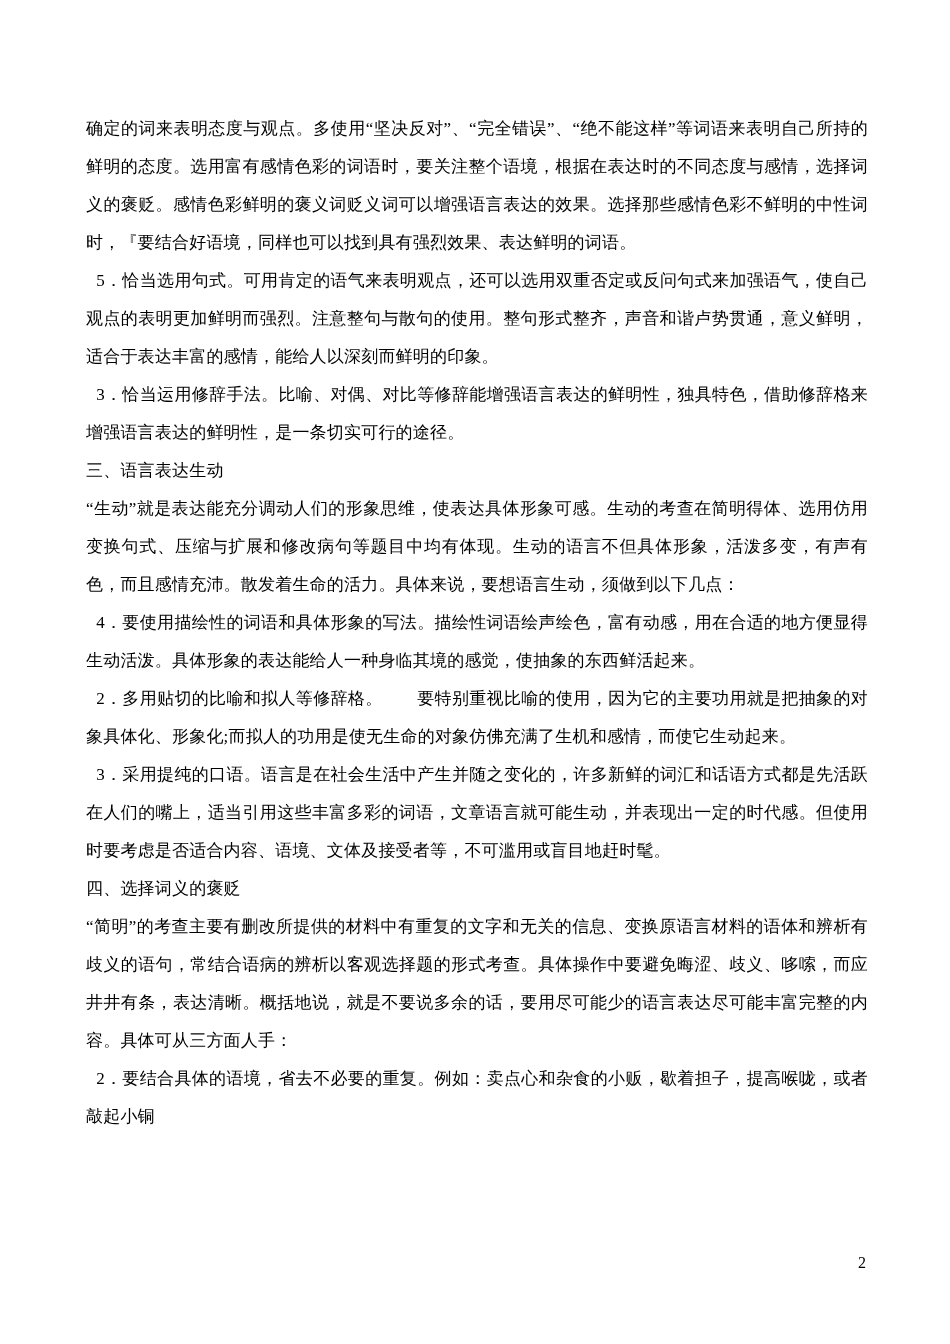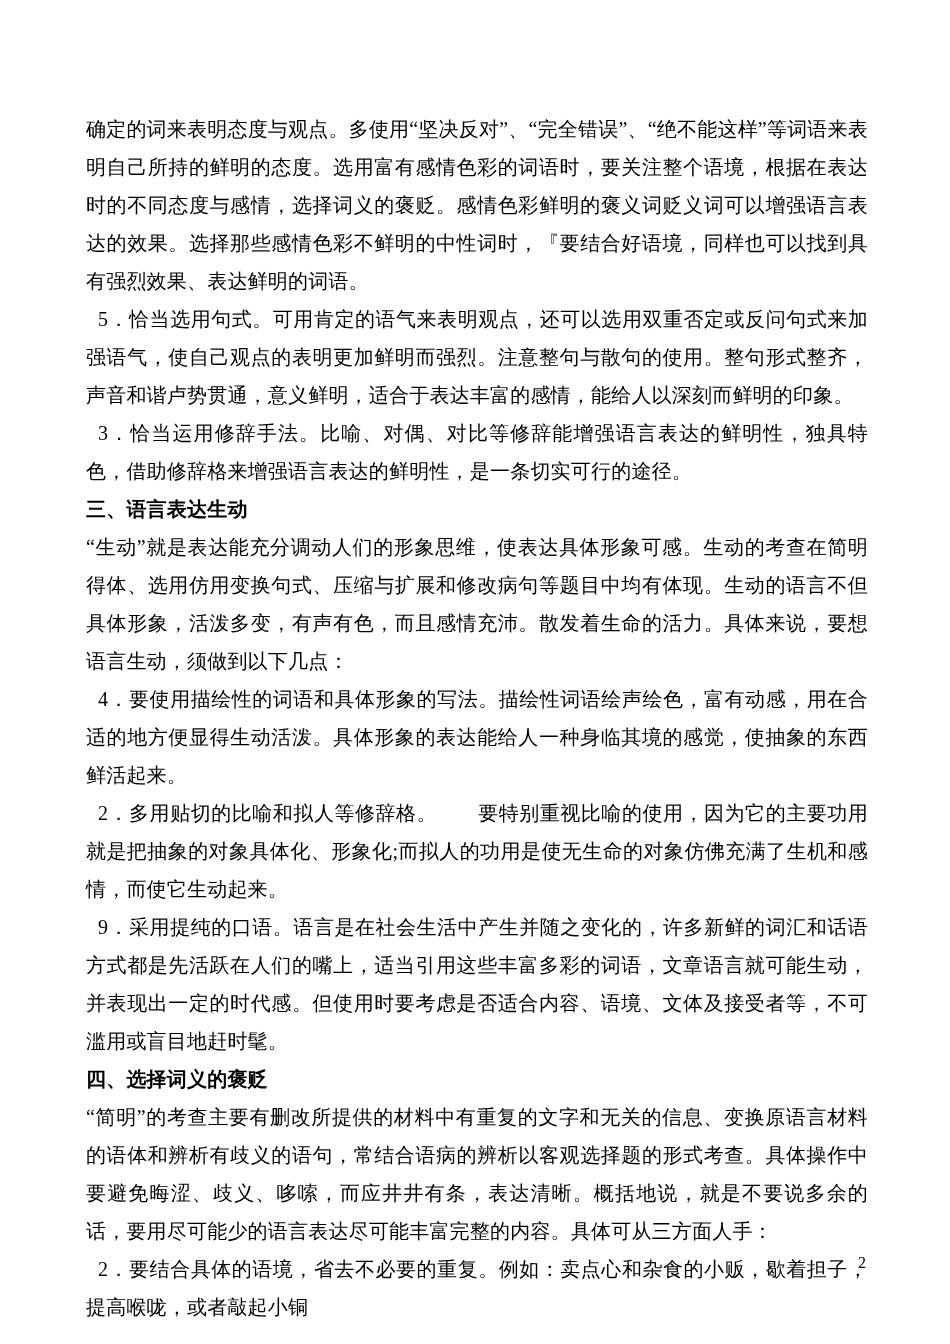--- a/index.html
+++ b/index.html
@@ -17,29 +17,29 @@
     color: #000000;
   }
   .content {
     position: absolute;
     left: 86px;
     top: 110px;
     width: 782px;
   }
   .content p {
     margin: 0;
-    font-size: 20px;
+    font-size: 17px;
     line-height: 38px;
     text-align: justify;
     text-justify: inter-ideograph;
     word-break: break-all;
     letter-spacing: 0.2px;
   }
   .heading {
-    font-weight: bold;
+    font-weight: normal;
   }
   .indent {
     text-indent: 0.6em;
   }
   .page-number {
     position: absolute;
     right: 84px;
     bottom: 72px;
     font-size: 16px;
     font-family: "Liberation Serif", "DejaVu Serif", serif;
@@ -51,19 +51,19 @@
 
 <div class="page">
   <div class="content">
     <p>确定的词来表明态度与观点。多使用“坚决反对”、“完全错误”、“绝不能这样”等词语来表明自己所持的鲜明的态度。选用富有感情色彩的词语时，要关注整个语境，根据在表达时的不同态度与感情，选择词义的褒贬。感情色彩鲜明的褒义词贬义词可以增强语言表达的效果。选择那些感情色彩不鲜明的中性词时，『要结合好语境，同样也可以找到具有强烈效果、表达鲜明的词语。</p>
     <p class="indent">5．恰当选用句式。可用肯定的语气来表明观点，还可以选用双重否定或反问句式来加强语气，使自己观点的表明更加鲜明而强烈。注意整句与散句的使用。整句形式整齐，声音和谐卢势贯通，意义鲜明，适合于表达丰富的感情，能给人以深刻而鲜明的印象。</p>
     <p class="indent">3．恰当运用修辞手法。比喻、对偶、对比等修辞能增强语言表达的鲜明性，独具特色，借助修辞格来增强语言表达的鲜明性，是一条切实可行的途径。</p>
     <p class="heading">三、语言表达生动</p>
     <p>“生动”就是表达能充分调动人们的形象思维，使表达具体形象可感。生动的考查在简明得体、选用仿用变换句式、压缩与扩展和修改病句等题目中均有体现。生动的语言不但具体形象，活泼多变，有声有色，而且感情充沛。散发着生命的活力。具体来说，要想语言生动，须做到以下几点：</p>
     <p class="indent">4．要使用描绘性的词语和具体形象的写法。描绘性词语绘声绘色，富有动感，用在合适的地方便显得生动活泼。具体形象的表达能给人一种身临其境的感觉，使抽象的东西鲜活起来。</p>
     <p class="indent">2．多用贴切的比喻和拟人等修辞格。　　要特别重视比喻的使用，因为它的主要功用就是把抽象的对象具体化、形象化;而拟人的功用是使无生命的对象仿佛充满了生机和感情，而使它生动起来。</p>
-    <p class="indent">9．采用提纯的口语。语言是在社会生活中产生并随之变化的，许多新鲜的词汇和话语方式都是先活跃在人们的嘴上，适当引用这些丰富多彩的词语，文章语言就可能生动，并表现出一定的时代感。但使用时要考虑是否适合内容、语境、文体及接受者等，不可滥用或盲目地赶时髦。</p>
+    <p class="indent">3．采用提纯的口语。语言是在社会生活中产生并随之变化的，许多新鲜的词汇和话语方式都是先活跃在人们的嘴上，适当引用这些丰富多彩的词语，文章语言就可能生动，并表现出一定的时代感。但使用时要考虑是否适合内容、语境、文体及接受者等，不可滥用或盲目地赶时髦。</p>
     <p class="heading">四、选择词义的褒贬</p>
     <p>“简明”的考查主要有删改所提供的材料中有重复的文字和无关的信息、变换原语言材料的语体和辨析有歧义的语句，常结合语病的辨析以客观选择题的形式考查。具体操作中要避免晦涩、歧义、哆嗦，而应井井有条，表达清晰。概括地说，就是不要说多余的话，要用尽可能少的语言表达尽可能丰富完整的内容。具体可从三方面人手：</p>
     <p class="indent">2．要结合具体的语境，省去不必要的重复。例如：卖点心和杂食的小贩，歇着担子，提高喉咙，或者敲起小铜</p>
   </div>
   <div class="page-number">2</div>
 </div>
 
 </body></html>

